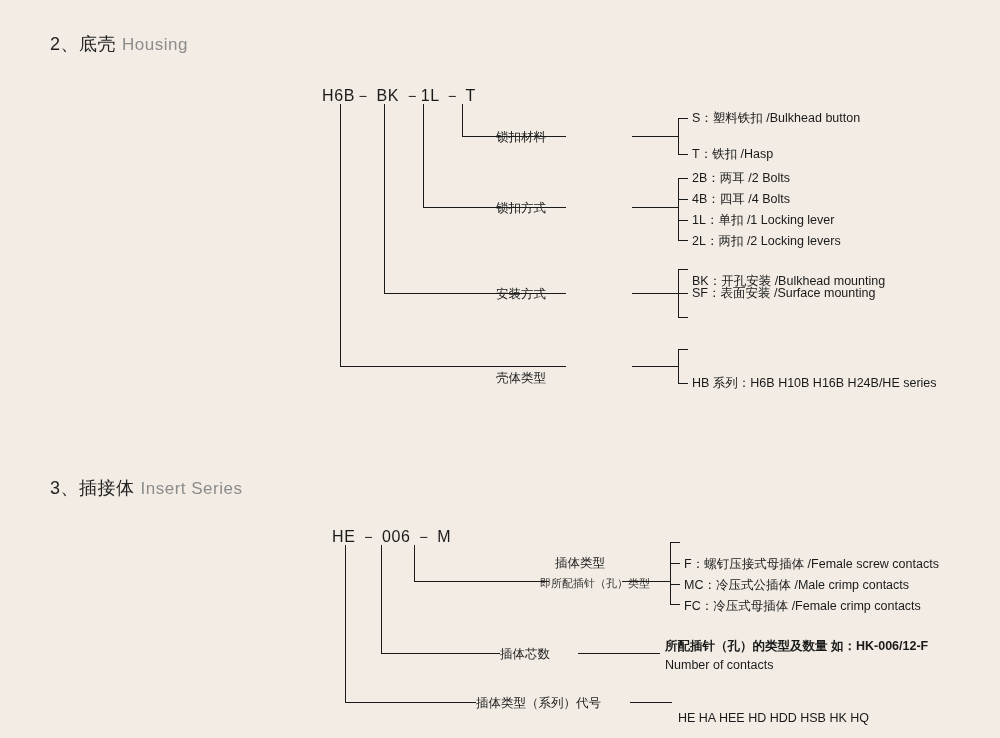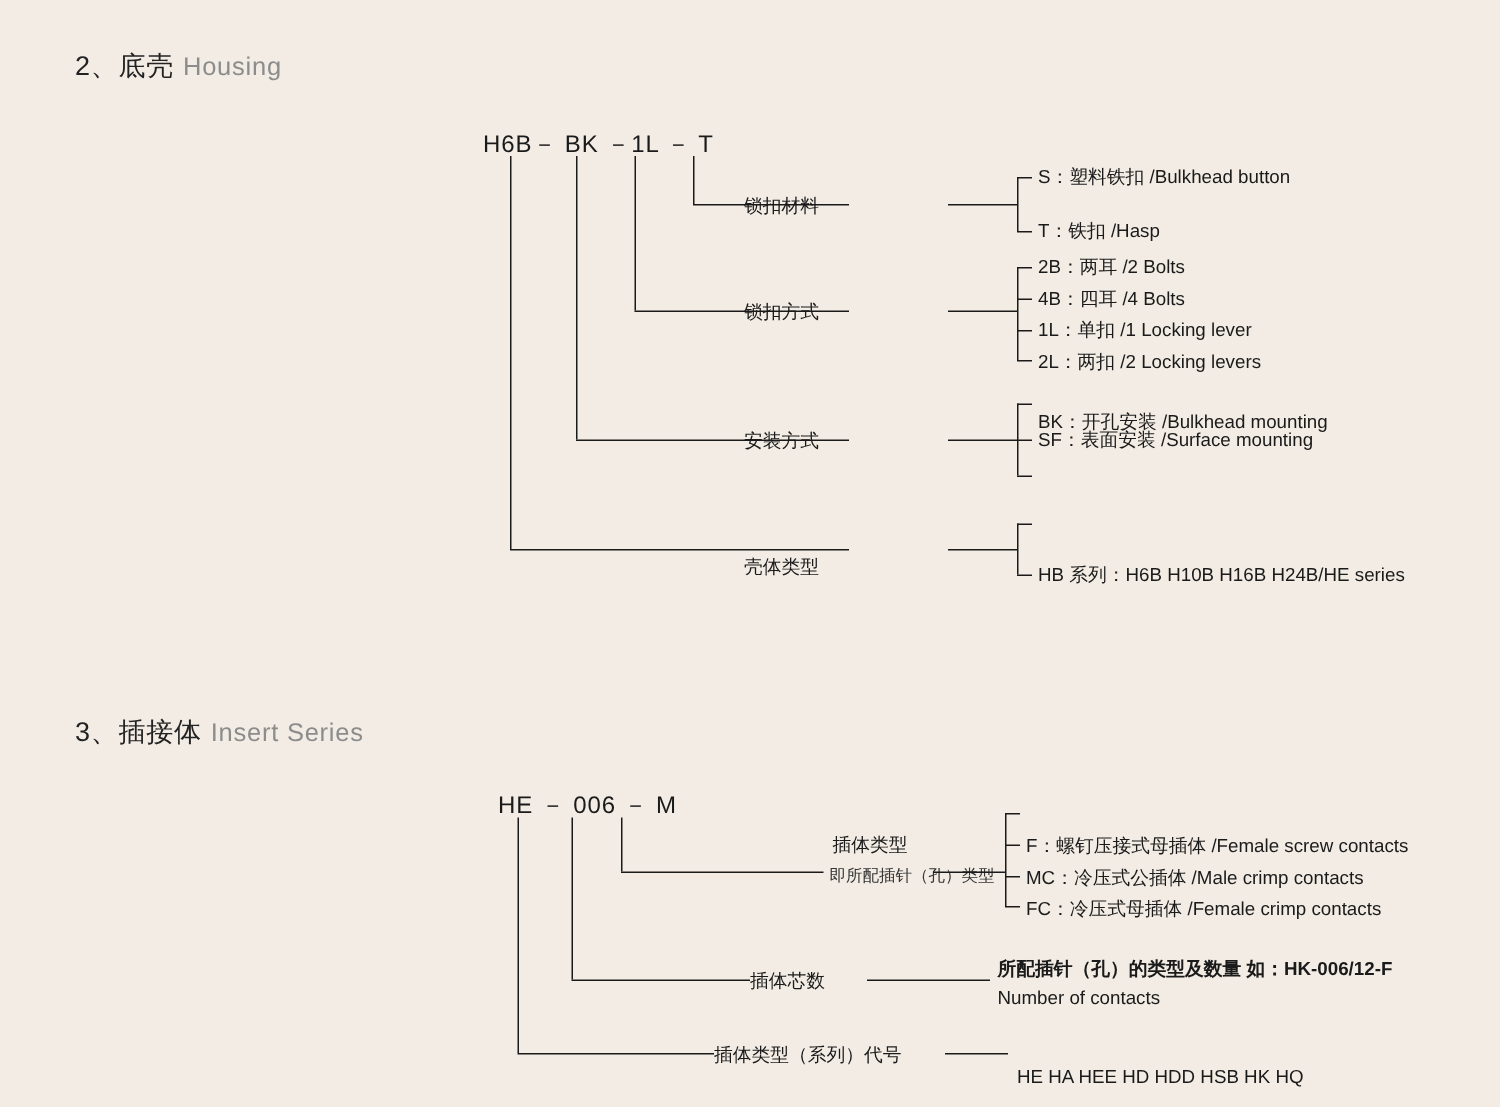--- a/index.html
+++ b/index.html
@@ -134,21 +134,21 @@
   </div>
 
   <div class="code" style="left:332px; top:527px;">HE － 006 －  M</div>
 
   <div class="line-v" style="left:345px; top:545px; height:157px;"></div>
   <div class="line-v" style="left:381px; top:545px; height:108px;"></div>
   <div class="line-v" style="left:414px; top:545px; height:36px;"></div>
 
   <div class="line-h" style="left:414px; top:581px; width:135px;"></div>
   <div class="lbl-r" style="left:555px; top:555px; width:105px;">插体类型</div>
-  <div class="sub" style="left:553px; top:576px;text-align:center;">即所配插针（孔）类型</div>
+  <div class="sub" style="left:540px; top:576px;text-align:center;">即所配插针（孔）类型</div>
   <div class="line-h" style="left:622px; top:581px; width:48px;"></div>
   <div class="line-v" style="left:670px; top:542px; height:62px;"></div>
   <div class="line-h" style="left:670px; top:542px; width:10px;"></div>
   <div class="line-h" style="left:670px; top:563px; width:10px;"></div>
   <div class="line-h" style="left:670px; top:584px; width:10px;"></div>
   <div class="line-h" style="left:670px; top:604px; width:10px;"></div>
   <div class="lbl" style="left:684px; top:556px;">F：螺钉压接式母插体 /Female screw contacts</div>
   <div class="lbl" style="left:684px; top:577px;">MC：冷压式公插体 /Male crimp contacts</div>
   <div class="lbl" style="left:684px; top:598px;">FC：冷压式母插体 /Female crimp contacts</div>
 

